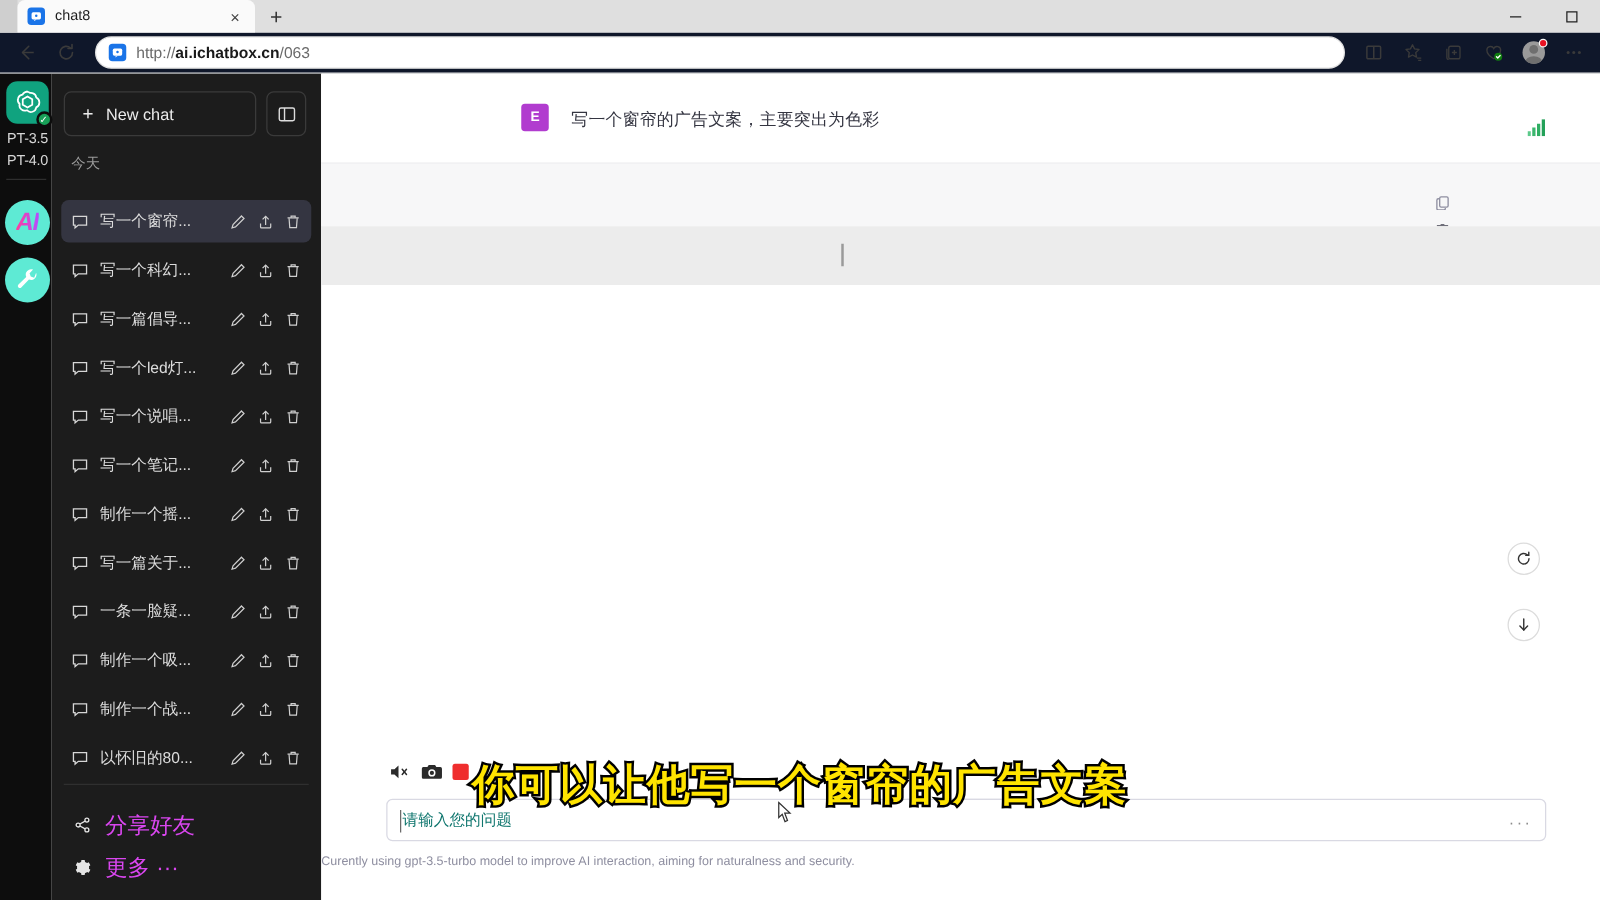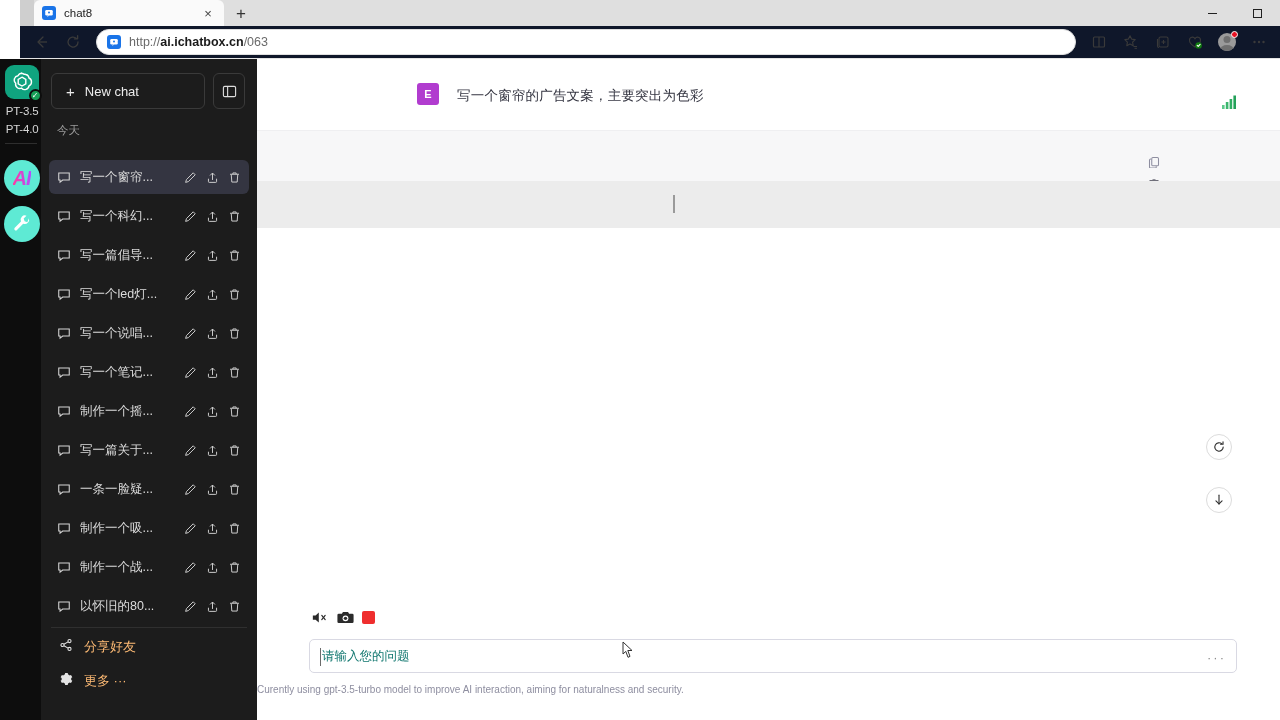--- a/index.html
+++ b/index.html
@@ -4,21 +4,21 @@
 <style>
   * { box-sizing: border-box; margin: 0; padding: 0; }
   html, body {
     width: 1280px; height: 720px;
     overflow: hidden;
     font-family: "Liberation Sans", sans-serif;
     background: #ffffff;
   }
 
   
-  .browser { width: 1280px; height: 560px; position: relative; padding-left: 20px; }
+  .browser { width: 1280px; height: 560px; position: relative; }
 
   .tabstrip {
     height: 26px; background: #dfdfdf;
     display: flex; align-items: flex-end; position: relative;
   }
   .tabstrip-left { width: 14px; height: 26px; background: #cfcfcf; }
   .tab {
     display: flex; align-items: center; gap: 8px;
     height: 26px; width: 190px;
     background: #fafafa; border-radius: 6px 6px 0 0;
@@ -174,22 +174,22 @@
   .chat-label {
     flex: 1; font-size: 12.5px; white-space: nowrap;
     overflow: hidden; text-overflow: ellipsis;
   }
   .chat-actions { display: flex; gap: 9px; align-items: center; }
   .chat-actions span { width: 13px; height: 13px; color: #cfcfcf; }
   .chat-actions svg { width: 13px; height: 13px; display: block; }
   .sb-divider { height: 1px; background: #2f2f2f; margin: 4px 10px; }
   .sb-bottom { padding: 6px 8px 14px; }
   .sb-bottom-item {
-    height: 34px; display: flex; align-items: flex-start; gap: 11px;
-    padding: 0 10px; font-size: 13px; color: #fdba74; border-radius: 6px;
+    height: 34px; display: flex; align-items: flex-end; gap: 11px;
+    padding: 0 10px; font-size: 18px; color: #d946ef; border-radius: 6px;
   }
   .sb-bottom-item svg { width: 14px; height: 14px; }
 
   
   .main {
     flex: 1; height: 661px; background: #ffffff; position: relative;
     display: flex; flex-direction: column;
   }
   .msg-user {
     background: #ffffff; padding: 24px 0 22px;
@@ -893,20 +893,23 @@
             <span class="input-dots">···</span>
           </div>
         </div>
 
         <div class="footer-note">Curently using gpt-3.5-turbo model to improve AI interaction, aiming for naturalness and security.</div>
       </div>
 
     </div>
   </div>
 
+  <div class="caption">
+    <span>你可以让他写一个窗帘的广告文案</span>
+  </div>
 
   <div class="mouse-cursor">
     <svg viewBox="0 0 12 18">
         <path d="M1 1l9 8.5H5.8L8 15.4l-2 .9L3.8 10.4 1 13z" fill="#fff" stroke="#333" stroke-width="1"></path>
       </svg>
   </div>
 
 </div>
 
 </body></html>

